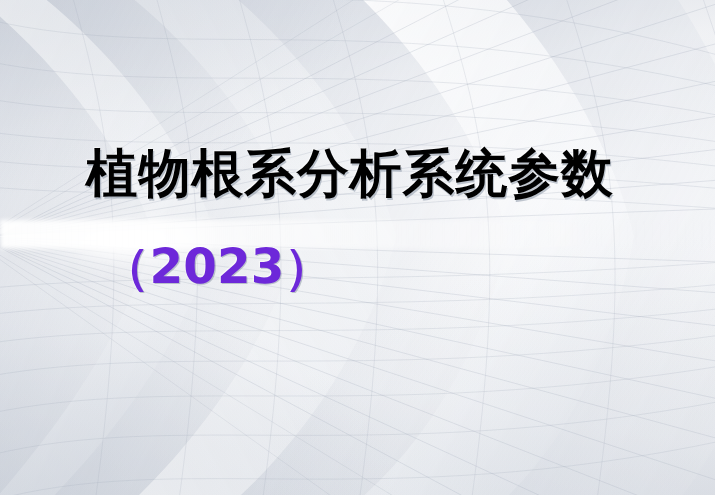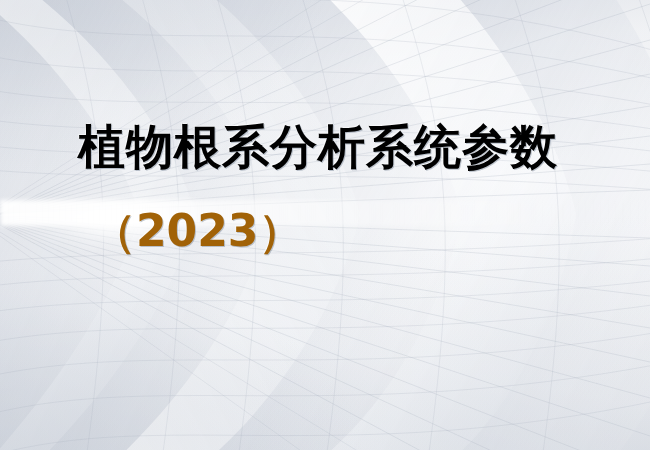--- a/index.html
+++ b/index.html
@@ -66,21 +66,21 @@
     background:
       radial-gradient(80% 60% at 0% 100%, rgba(178,186,198,0.30) 0%, rgba(178,186,198,0) 70%),
       radial-gradient(70% 55% at 0% 0%, rgba(178,186,198,0.26) 0%, rgba(178,186,198,0) 72%),
       radial-gradient(85% 70% at 100% 100%, rgba(186,193,204,0.22) 0%, rgba(186,193,204,0) 75%);
   }
 
   
   .title-block {
     position: absolute;
     left: 0;
-    top: 116px;
+    top: 128px;
     width: 650px;
   }
   .title-line-1 {
     margin: 0;
     padding: 0 0 0 78px;
     font-size: 47px;
     line-height: 62px;
     font-weight: bold;
     color: #000000;
     letter-spacing: 1px;
@@ -88,21 +88,21 @@
     text-shadow:
       1px 1px 0 rgba(120,132,150,0.45),
       -1px -1px 0 rgba(255,255,255,0.5);
   }
   .title-line-2 {
     margin: 0;
     padding: 28px 0 0 92px;
     font-size: 44px;
     line-height: 50px;
     font-weight: bold;
-    color: #a16207;
+    color: #6d28d9;
     letter-spacing: 0px;
     white-space: nowrap;
     text-shadow:
       1px 1px 0 rgba(120,132,150,0.45),
       -1px -1px 0 rgba(255,255,255,0.5);
   }
 </style>
 </head>
 <body>
 

